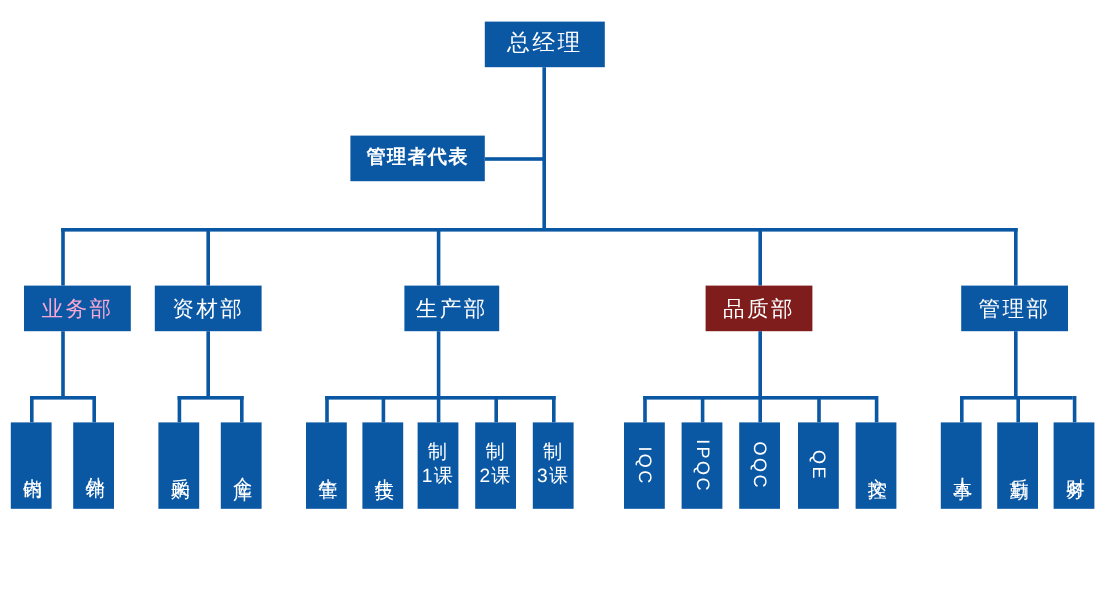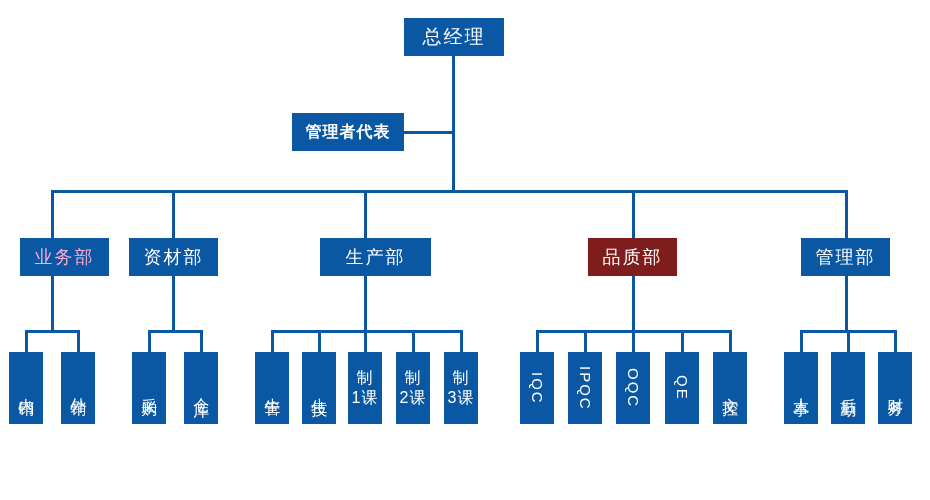--- a/index.html
+++ b/index.html
@@ -115,21 +115,21 @@
   <div class="line vline" style="left: 800px; top: 330px; height: 22px; background: rgb(10, 87, 164);"></div>
   <div class="line vline" style="left: 847px; top: 330px; height: 22px; background: rgb(10, 87, 164);"></div>
   <div class="line vline" style="left: 894px; top: 330px; height: 22px; background: rgb(10, 87, 164);"></div>
 
   <div class="node node-top" style="left: 404px; top: 18px; width: 100px; height: 38px; background: rgb(10, 87, 164); color: rgb(255, 255, 255);">总经理</div>
 
   <div class="node node-mgr" style="left: 292px; top: 113px; width: 112px; height: 38px; background: rgb(10, 87, 164); color: rgb(255, 255, 255); font-weight: bold;">管理者代表</div>
 
   <div class="node node-dept" style="left: 8px; top: 238px; width: 89px; height: 38px; background: rgb(10, 87, 164); color: #f9a8d4; margin-left: 12px;">业务部</div>
   <div class="node node-dept" style="left: 129px; top: 238px; width: 89px; height: 38px; background: rgb(10, 87, 164); color: rgb(255, 255, 255);">资材部</div>
-  <div class="node node-dept" style="left: 320px; top: 238px; width: 111px; height: 38px; background: rgb(10, 87, 164); color: rgb(255, 255, 255);">生产部</div>
+  <div class="node node-dept" style="left: 337px; top: 238px; width: 79px; height: 38px; background: rgb(10, 87, 164); color: rgb(255, 255, 255);">生产部</div>
   <div class="node node-dept" style="left: 588px; top: 238px; width: 89px; height: 38px; background: #7f1d1d; color: rgb(255, 255, 255);">品质部</div>
   <div class="node node-dept" style="left: 801px; top: 238px; width: 89px; height: 38px; background: rgb(10, 87, 164); color: rgb(255, 255, 255);">管理部</div>
 
   <div class="node node-leaf leaf-cjk" style="left: 9px; top: 352px; width: 34px; height: 72px; background: rgb(10, 87, 164); color: rgb(255, 255, 255);">内销</div>
   <div class="node node-leaf leaf-cjk" style="left: 61px; top: 352px; width: 34px; height: 72px; background: rgb(10, 87, 164); color: rgb(255, 255, 255);">外销</div>
 
   <div class="node node-leaf leaf-cjk" style="left: 132px; top: 352px; width: 34px; height: 72px; background: rgb(10, 87, 164); color: rgb(255, 255, 255);">采购</div>
   <div class="node node-leaf leaf-cjk" style="left: 184px; top: 352px; width: 34px; height: 72px; background: rgb(10, 87, 164); color: rgb(255, 255, 255);">仓库</div>
 
   <div class="node node-leaf leaf-cjk" style="left: 255px; top: 352px; width: 34px; height: 72px; background: rgb(10, 87, 164); color: rgb(255, 255, 255);">生管</div>

